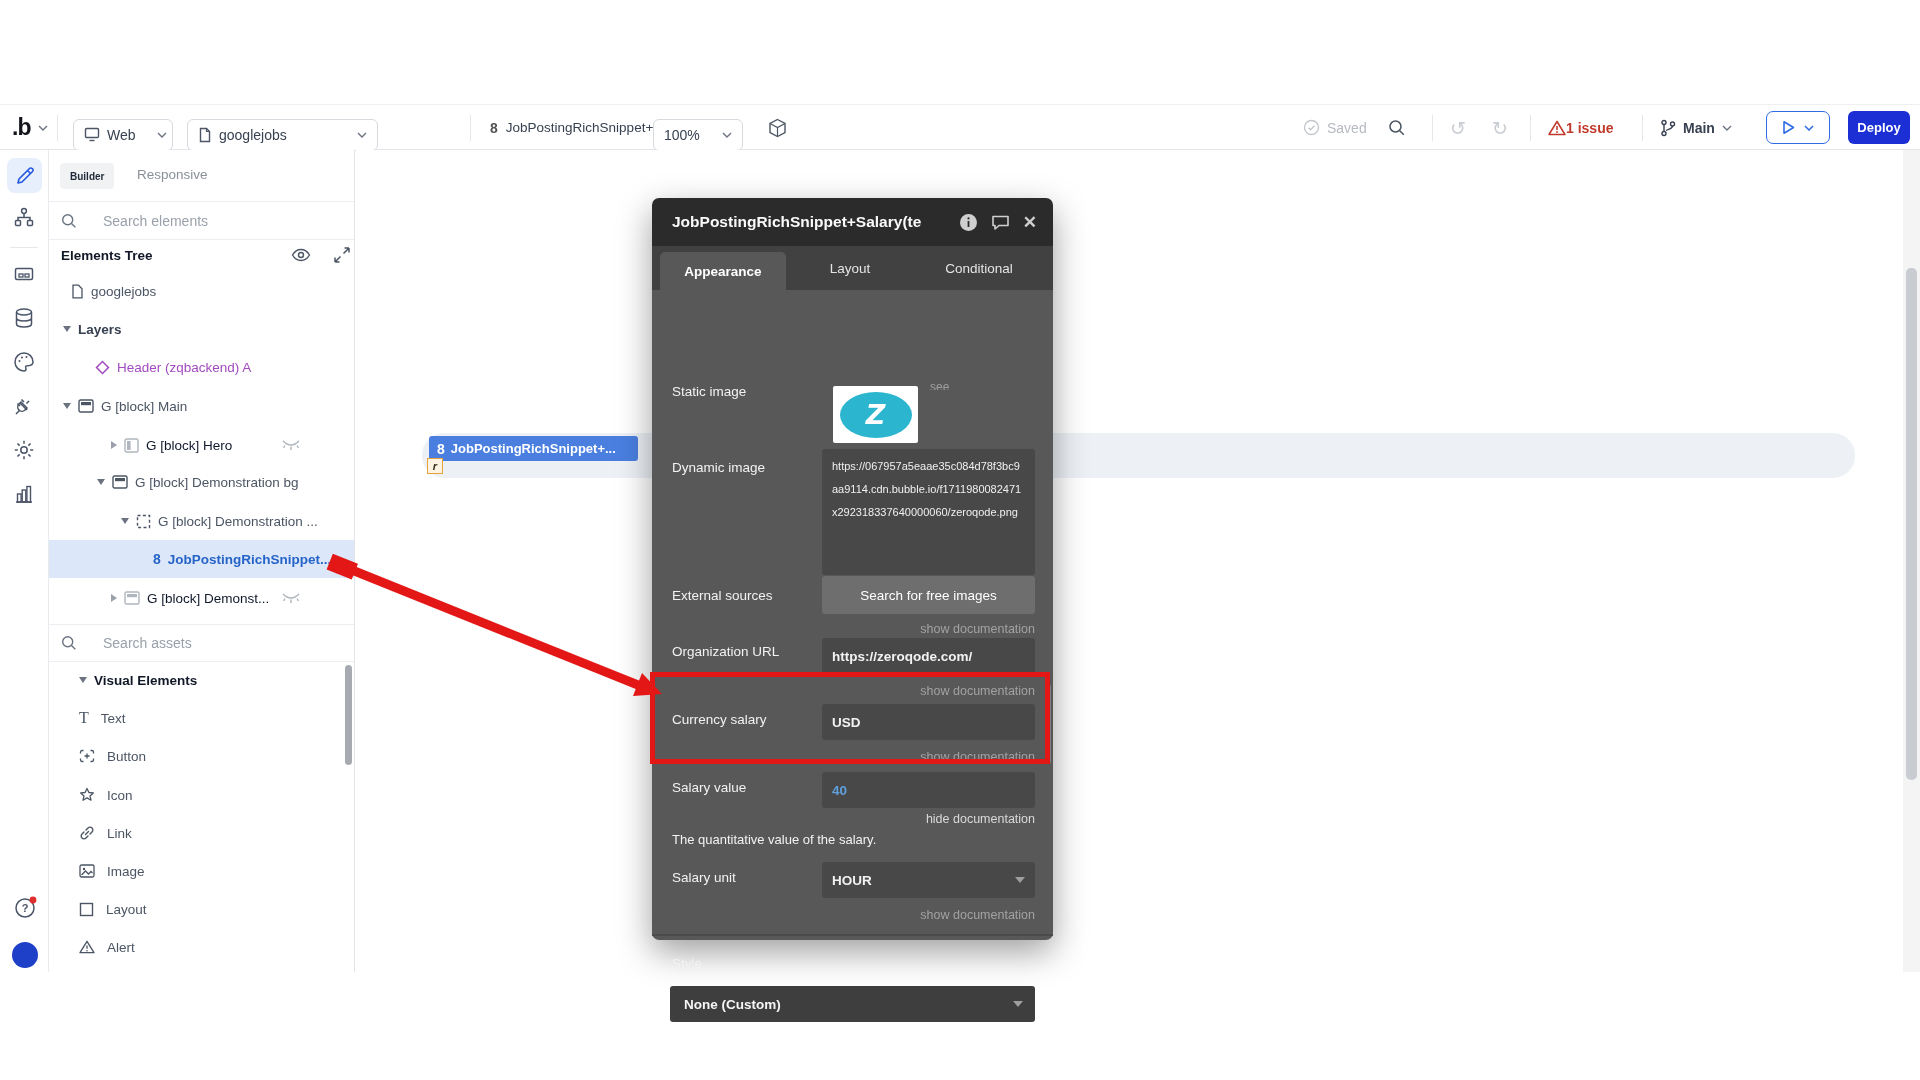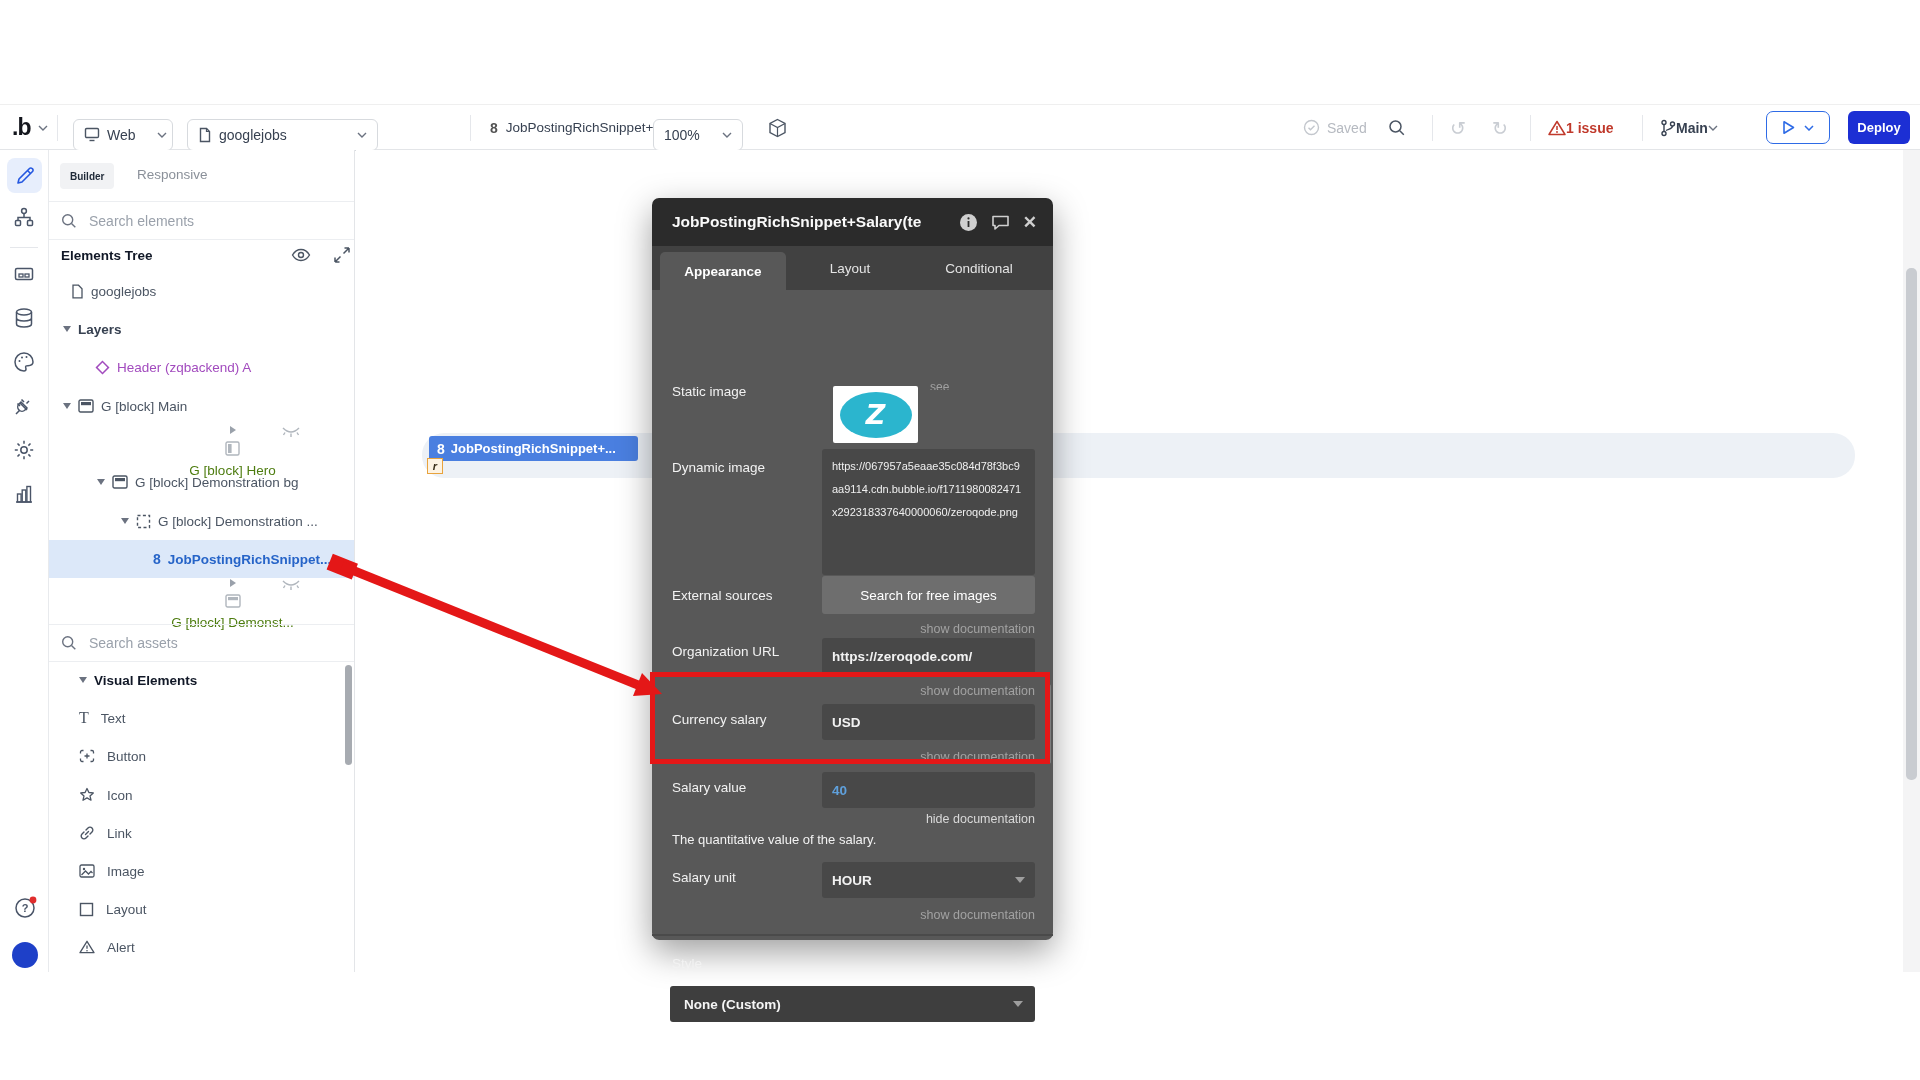--- a/index.html
+++ b/index.html
@@ -23,27 +23,27 @@
   
   .rail{position:absolute;left:0;top:150px;width:49px;height:822px;background:#fff;border-right:1px solid #e8eaed;box-sizing:border-box;}
   .rail-ic{position:absolute;left:12px;width:24px;height:24px;color:#4a5568;}
   .rail-active{position:absolute;left:7px;top:8px;width:35px;height:35px;background:#e7eefc;border-radius:8px;display:flex;align-items:center;justify-content:center;}
 
   
   .panel{position:absolute;left:49px;top:150px;width:306px;height:822px;background:#fff;border-right:1px solid #e3e5e8;box-sizing:border-box;}
   .ptabs{position:absolute;left:0;top:0;width:100%;height:52px;border-bottom:1px solid #eceef1;box-sizing:border-box;}
   .chip{position:absolute;left:11px;top:13px;height:26px;padding:0 10px;background:#f1f2f4;border-radius:4px;display:flex;align-items:center;font-size:10px;font-weight:700;color:#1f2937;}
   .resp{position:absolute;left:88px;top:17px;font-size:13.5px;color:#8a9099;}
-  .searchrow{position:absolute;left:0;width:100%;height:38px;border-bottom:1px solid #eceef1;box-sizing:border-box;display:flex;align-items:center;gap:10px;padding-left:12px;}
+  .searchrow{position:absolute;left:0;width:100%;height:38px;border-bottom:1px solid #eceef1;box-sizing:border-box;display:flex;align-items:center;gap:24px;padding-left:12px;}
   .searchrow input{border:none;outline:none;font-size:14px;color:#374151;font-family:"Liberation Sans",sans-serif;width:200px;}
   .searchrow input::placeholder{color:#9aa1ab;}
   .treehdr{position:absolute;left:12px;top:98px;font-size:13.5px;font-weight:700;color:#111827;}
   .trow{position:absolute;left:0;width:100%;height:38px;display:flex;align-items:center;gap:7px;font-size:13.5px;color:#4b5563;box-sizing:border-box;white-space:nowrap;}
   .trow.sel{background:#dce8f9;color:#2664c8;font-weight:700;}
-  .trow.dim{color:#4d7c0f;flex-direction:column;}
+  .trow.dim{color:#0f172a;}
   .caret{width:0;height:0;border-left:4.5px solid transparent;border-right:4.5px solid transparent;border-top:6px solid #6b7280;flex:none;}
   .caret.r{border-top:4.5px solid transparent;border-bottom:4.5px solid transparent;border-left:6px solid #9aa1ab;border-right:none;}
   .g8{font-weight:700;font-size:14px;}
   .hideic{position:absolute;left:232px;}
   .vehdr{font-weight:700;color:#111827;}
   .pscroll{position:absolute;right:2px;width:7px;border-radius:4px;background:#a7abb1;}
 
   
   .canvas{position:absolute;left:356px;top:150px;width:1564px;height:822px;background:#fff;}
   .cbar{position:absolute;left:66px;top:283px;width:1433px;height:45px;border-radius:22px;background:#edf1f6;}
@@ -188,21 +188,21 @@
     <span>
         <svg width="18" height="16" viewBox="0 0 18 16">
           <path d="M9 1.5L17 14.5H1z" stroke="#c0392b" stroke-width="1.5" fill="none" stroke-linejoin="round"></path>
           <path d="M9 6v4" stroke="#c0392b" stroke-width="1.5"></path>
           <circle cx="9" cy="12" r="0.9" fill="#c0392b"></circle>
         </svg>
       </span>
     <span class="issue-red">1 issue</span>
   </div>
   <div class="vsep" style="left:1642px;"></div>
-  <div class="tb" style="left:1660px;">
+  <div class="tb" style="left:1660px;gap:7px;">
     <span>
         <svg width="16" height="18" viewBox="0 0 16 18">
           <circle cx="4" cy="3.5" r="2" stroke="#374151" stroke-width="1.4" fill="none"></circle>
           <circle cx="4" cy="14.5" r="2" stroke="#374151" stroke-width="1.4" fill="none"></circle>
           <circle cx="12.5" cy="5" r="2" stroke="#374151" stroke-width="1.4" fill="none"></circle>
           <path d="M4 5.5v7M12.5 7c0 3-4 3-6.5 4.5" stroke="#374151" stroke-width="1.4" fill="none"></path>
         </svg>
       </span>
     <span class="tbtext" style="font-weight:700;">Main</span>
     <span>

